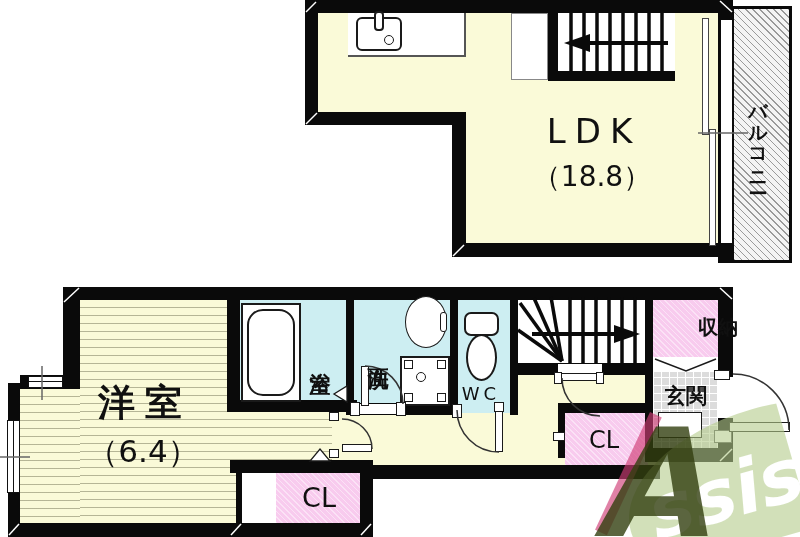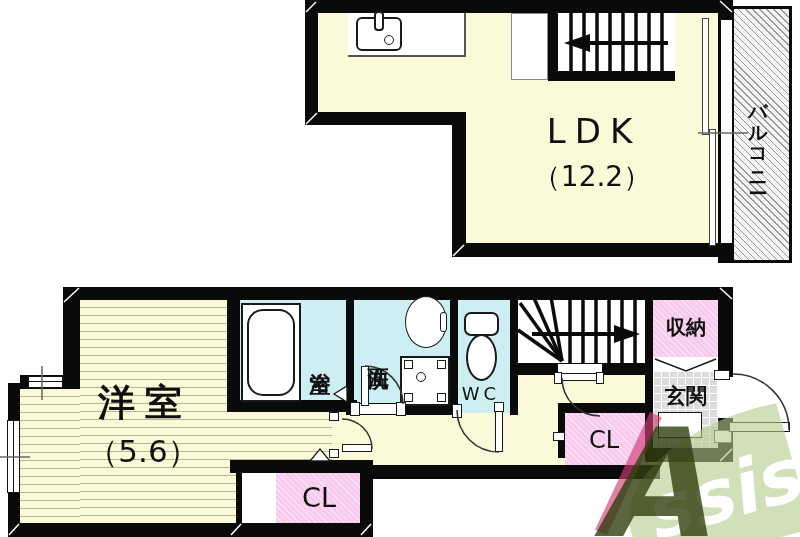--- a/index.html
+++ b/index.html
@@ -58,21 +58,21 @@
 
     <div class="abs" style="left:511px;top:13px;width:37px;height:67px;background:#fff;border:1px solid #888;z-index:4;box-sizing:border-box;"></div>
     <div class="abs" style="left:558px;top:13px;width:117px;height:58px;background:#fff;z-index:4;"></div>
     <div class="w" style="left:548px;top:13px;width:10px;height:68px;"></div>
     <div class="w" style="left:548px;top:71px;width:127px;height:10px;"></div>
 
     <div class="abs" style="left:702px;top:18px;width:7px;height:117px;background:#fff;border:1px solid #444;z-index:4;box-sizing:border-box;"></div>
     <div class="abs" style="left:709px;top:129px;width:7px;height:117px;background:#fff;border:1px solid #444;z-index:4;box-sizing:border-box;"></div>
 
     <div class="lbl" style="left:594px;top:131px;font-size:34px;letter-spacing:9px;">LDK</div>
-    <div class="lbl" style="left:592px;top:177px;font-size:28px;">（12.2）</div>
+    <div class="lbl" style="left:592px;top:177px;font-size:28px;">（18.8）</div>
   </div>
 
   <div>
 
     <div class="room stripes" style="left:20px;top:389px;width:60px;height:134px;"></div>
     <div class="room stripes" style="left:80px;top:300px;width:156px;height:223px;"></div>
     <div class="room stripes" style="left:236px;top:412px;width:96px;height:48px;"></div>
     <div class="room yellow" style="left:332px;top:405px;width:326px;height:60px;"></div>
     <div class="room yellow" style="left:512px;top:375px;width:133px;height:90px;"></div>
     <div class="room cyan" style="left:240px;top:300px;width:106px;height:100px;"></div>
@@ -147,25 +147,25 @@
     <div class="post" style="left:452px;top:404px;width:10px;height:14px;"></div>
     <div class="post" style="left:494px;top:402px;width:10px;height:10px;"></div>
     <div class="post" style="left:329px;top:412px;width:10px;height:9px;"></div>
     <div class="post" style="left:329px;top:449px;width:10px;height:9px;"></div>
     <div class="post" style="left:554px;top:372px;width:8px;height:12px;"></div>
     <div class="post" style="left:596px;top:372px;width:8px;height:12px;"></div>
     <div class="post" style="left:714px;top:370px;width:16px;height:10px;"></div>
     <div class="post" style="left:553px;top:432px;width:12px;height:9px;"></div>
 
     <div class="lbl cjk" style="left:145px;top:403px;font-size:37px;letter-spacing:10px;">洋室</div>
-    <div class="lbl" style="left:143px;top:452px;font-size:31px;">（5.6）</div>
+    <div class="lbl" style="left:143px;top:452px;font-size:31px;">（6.4）</div>
     <div class="lbl cjk vert" style="left:320px;top:356px;font-size:21px;">浴室</div>
     <div class="lbl cjk vert" style="left:378px;top:352px;font-size:21px;">洗面</div>
     <div class="lbl" style="left:481px;top:393px;font-size:18px;letter-spacing:4px;">WC</div>
-    <div class="lbl cjk" style="left:686px;top:327px;font-size:20px;">収納</div>
+    <div class="lbl cjk" style="left:718px;top:327px;font-size:20px;">収納</div>
     <div class="lbl cjk" style="left:686px;top:396px;font-size:21px;">玄関</div>
     <div class="lbl" style="left:604px;top:440px;font-size:24px;">CL</div>
     <div class="lbl" style="left:319px;top:497px;font-size:27px;">CL</div>
   </div>
 
   <svg width="800" height="537" viewBox="0 0 800 537">
 
     <g stroke="#0a0a0a" stroke-width="3.5">
       <line x1="571" y1="13" x2="571" y2="71"></line>
         <line x1="584" y1="13" x2="584" y2="71"></line>

